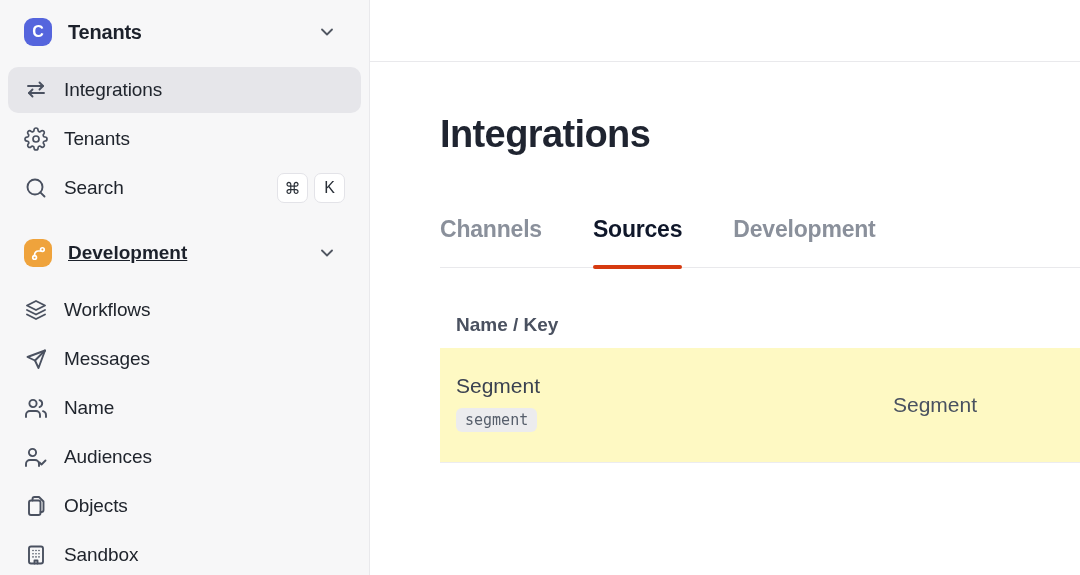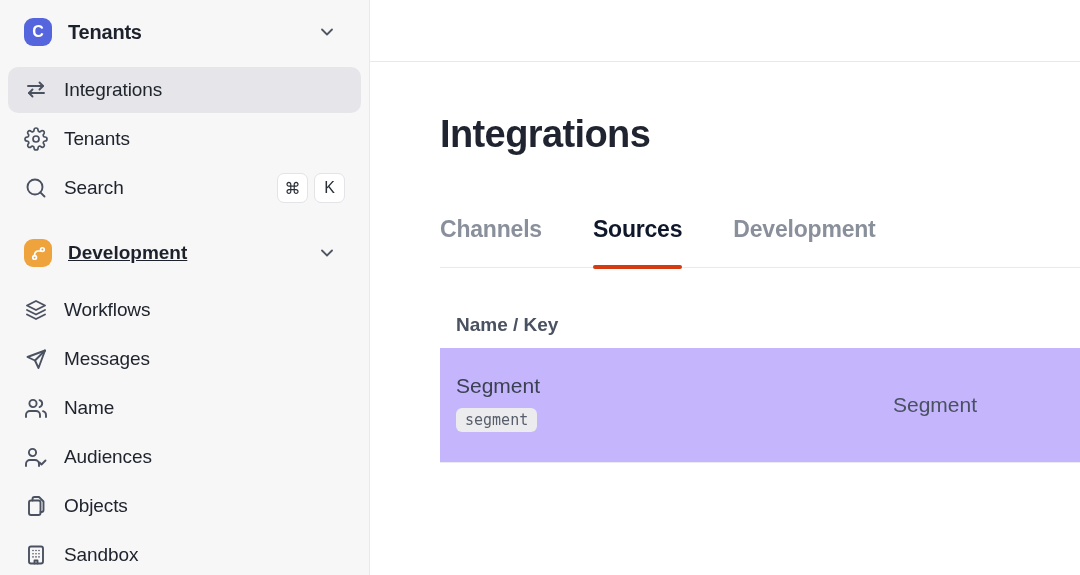--- a/index.html
+++ b/index.html
@@ -38,21 +38,21 @@
     color:#1F2430; letter-spacing:-0.6px; }
   .tabs { margin-top:58px; display:flex; gap:51px; border-bottom:1px solid #E9E9EC; }
   .tab { position:relative; font-size:23px; font-weight:600; color:#8A909B;
     padding-bottom:24px; cursor:pointer; letter-spacing:-0.2px; }
   .tab.active { color:#0f172a; }
   .tab.active::after { content:""; position:absolute; left:0; right:0; bottom:-2px;
     height:4px; background:#D63A10; border-radius:3px; }
   .tbl-header { display:grid; grid-template-columns:437px 1fr; height:80px; align-items:end;font-weight:bold; }
   .tbl-header .th { padding:0 0 12px 16px; font-size:19px; color:#4A5160; }
   .tbl-row { display:grid; grid-template-columns:437px 1fr; height:115px;
-    background:#c4b5fd; border-bottom:1px solid #ECECEF; cursor:pointer; }
+    background:#fef9c3; border-bottom:1px solid #ECECEF; cursor:pointer; }
   .cell-namekey { padding:25px 0 0 16px; }
   .row-name { font-size:21px; font-weight:500; color:#3A4150; line-height:26px; }
   .row-key { display:inline-block; margin-top:9px; font-family:"DejaVu Sans Mono", monospace;
     font-size:15px; color:#565E6B; background:#ECECEE; border-radius:6px; padding:3px 9px; }
   .cell-type { align-self:center; padding-left:16px; font-size:21px; color:#495160; }
   svg { display:block; }
 </style>
 </head>
 <body>
 

